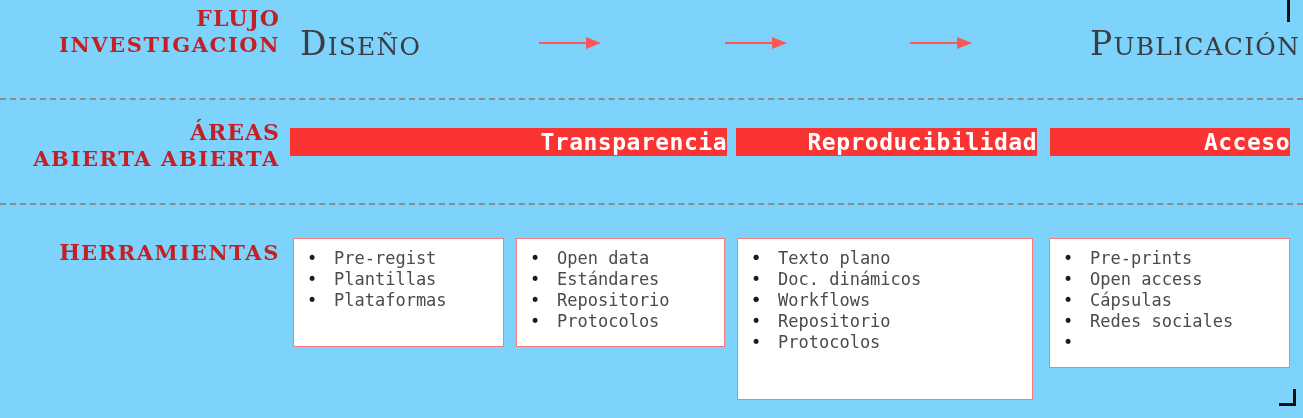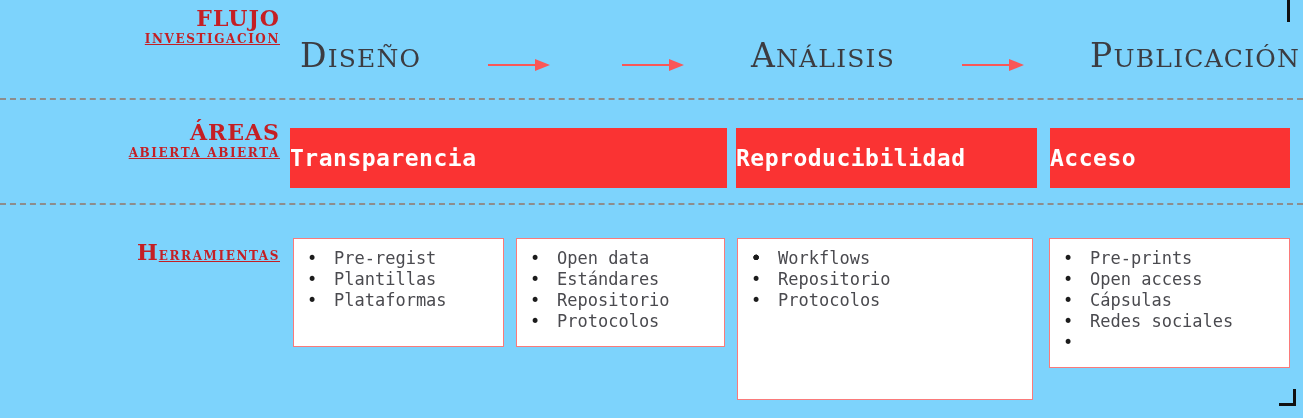--- a/index.html
+++ b/index.html
@@ -55,37 +55,36 @@
     color: #c41f24;
     font-family: "DejaVu Serif", serif;
     font-weight: bold;
     letter-spacing: 1px;
     line-height: 1.28;
   }
   .row-label .big {
     font-size: 22px;
   }
   .row-label .smallcaps {
-    font-size: 12px;
+    font-size: 21px;
     letter-spacing: 1.6px;
-    text-decoration: underline;
   }
   .label-flujo  { top: 4px; }
   .label-areas  { top: 118px; }
   .label-herr   { top: 238px; text-align: right; }
 
   
   .flow {
     position: absolute;
     top: 14px;
     left: 300px;
     width: 1000px;
     height: 58px;
     display: flex;
-    align-items: flex-end;
+    align-items: center;
     justify-content: space-between;
   }
   .flow-step {
     color: #3c3c41;
     font-family: "DejaVu Serif", serif;
     font-size: 30px;
     letter-spacing: 1.2px;
     white-space: nowrap;
     line-height: 1;
   }
@@ -111,25 +110,25 @@
     width: 0; height: 0;
     border-top: 6px solid transparent;
     border-bottom: 6px solid transparent;
     border-left: 15px solid #fa5757;
   }
 
   
   .banner {
     position: absolute;
     top: 128px;
-    height: 60px;
+    height: 28px;
     background: #fa3333;
     display: flex;
     align-items: center;
-    justify-content: flex-start;
+    justify-content: flex-end;
   }
   .banner-text {
     color: #ffffff;
     font-family: "DejaVu Sans Mono", monospace;
     font-weight: bold;
     font-size: 23px;
     letter-spacing: 0.5px;
     white-space: nowrap;
   }
   .banner-1 { left: 290px;  width: 437px; }
@@ -198,23 +197,20 @@
       <div class="shaft"></div>
       <div class="head"></div>
     </div>
 
 
     <div class="arrow">
       <div class="shaft"></div>
       <div class="head"></div>
     </div>
 
-    <div class="flow-step">
-      <span class="cap1">A</span><span class="rest">NÁLISIS</span>
-    </div>
 
     <div class="arrow">
       <div class="shaft"></div>
       <div class="head"></div>
     </div>
 
     <div class="flow-step">
       <span class="cap1">P</span><span class="rest">UBLICACIÓN</span>
     </div>
   </div>
@@ -253,22 +249,22 @@
       <li><span class="bullet">•</span><span>Open data</span></li>
       <li><span class="bullet">•</span><span>Estándares</span></li>
       <li><span class="bullet">•</span><span>Repositorio</span></li>
       <li><span class="bullet">•</span><span>Protocolos</span></li>
     </ul>
   </div>
 
   <div class="toolbox toolbox-3">
     <ul class="tool-list">
       <li><span class="bullet">•</span></li>
-      <li><span class="bullet">•</span></li>
-      <li><span class="bullet">•</span></li>
+      <li><span class="bullet">•</span><span>Texto plano</span></li>
+      <li><span class="bullet">•</span><span>Doc. dinámicos</span></li>
       <li><span class="bullet">•</span></li>
       <li><span class="bullet">•</span><span>Workflows</span></li>
       <li><span class="bullet">•</span><span>Repositorio</span></li>
       <li><span class="bullet">•</span><span>Protocolos</span></li>
     </ul>
   </div>
 
   <div class="toolbox toolbox-4">
     <ul class="tool-list">
       <li><span class="bullet">•</span><span>Pre-prints</span></li>

